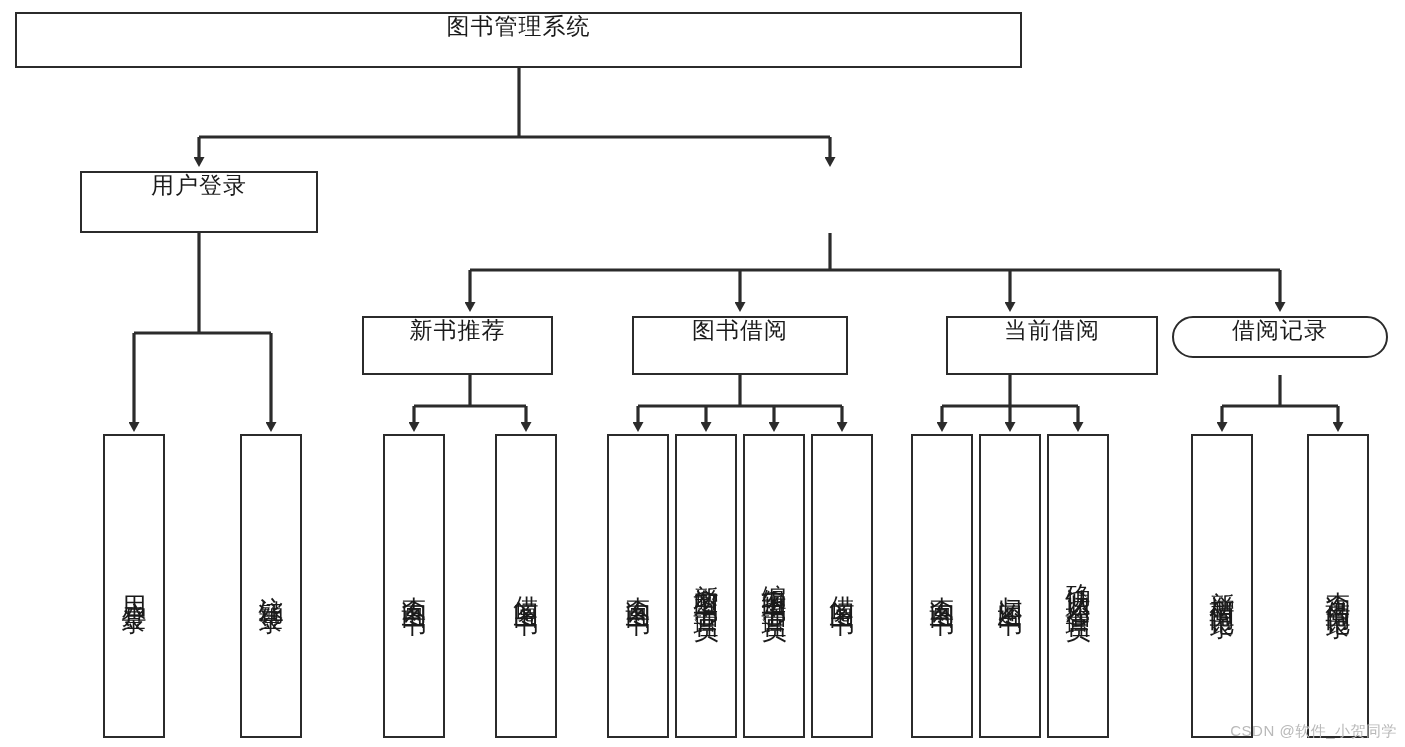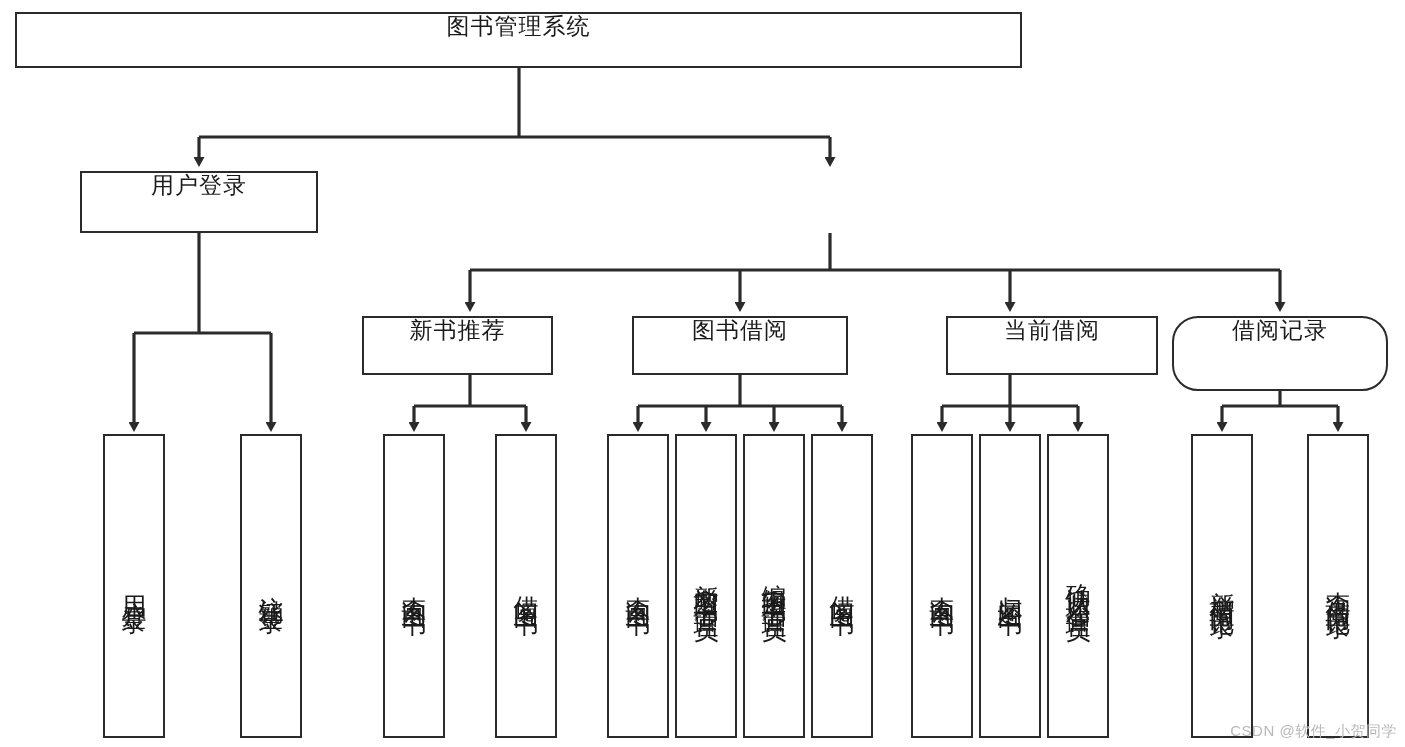--- a/index.html
+++ b/index.html
@@ -132,21 +132,21 @@
 
   <div class="node horiz" style="left:362px; top:316px; width:191px; height:59px;">
     <span class="node-label">新书推荐</span>
   </div>
   <div class="node horiz" style="left:632px; top:316px; width:216px; height:59px;">
     <span class="node-label">图书借阅</span>
   </div>
   <div class="node horiz" style="left:946px; top:316px; width:212px; height:59px;">
     <span class="node-label">当前借阅</span>
   </div>
-  <div class="node horiz" style="left:1172px; top:316px; width:216px; height:75px;border-radius:26px;">
+  <div class="node horiz" style="left:1172px; top:316px; width:216px; height:42px;border-radius:26px;">
     <span class="node-label">借阅记录</span>
   </div>
 
   <div class="node vert" style="left:103px; top:434px; width:62px; height:304px;">
     <span class="node-label">用户登录</span>
   </div>
   <div class="node vert" style="left:240px; top:434px; width:62px; height:304px;">
     <span class="node-label">注销登录</span>
   </div>
 

